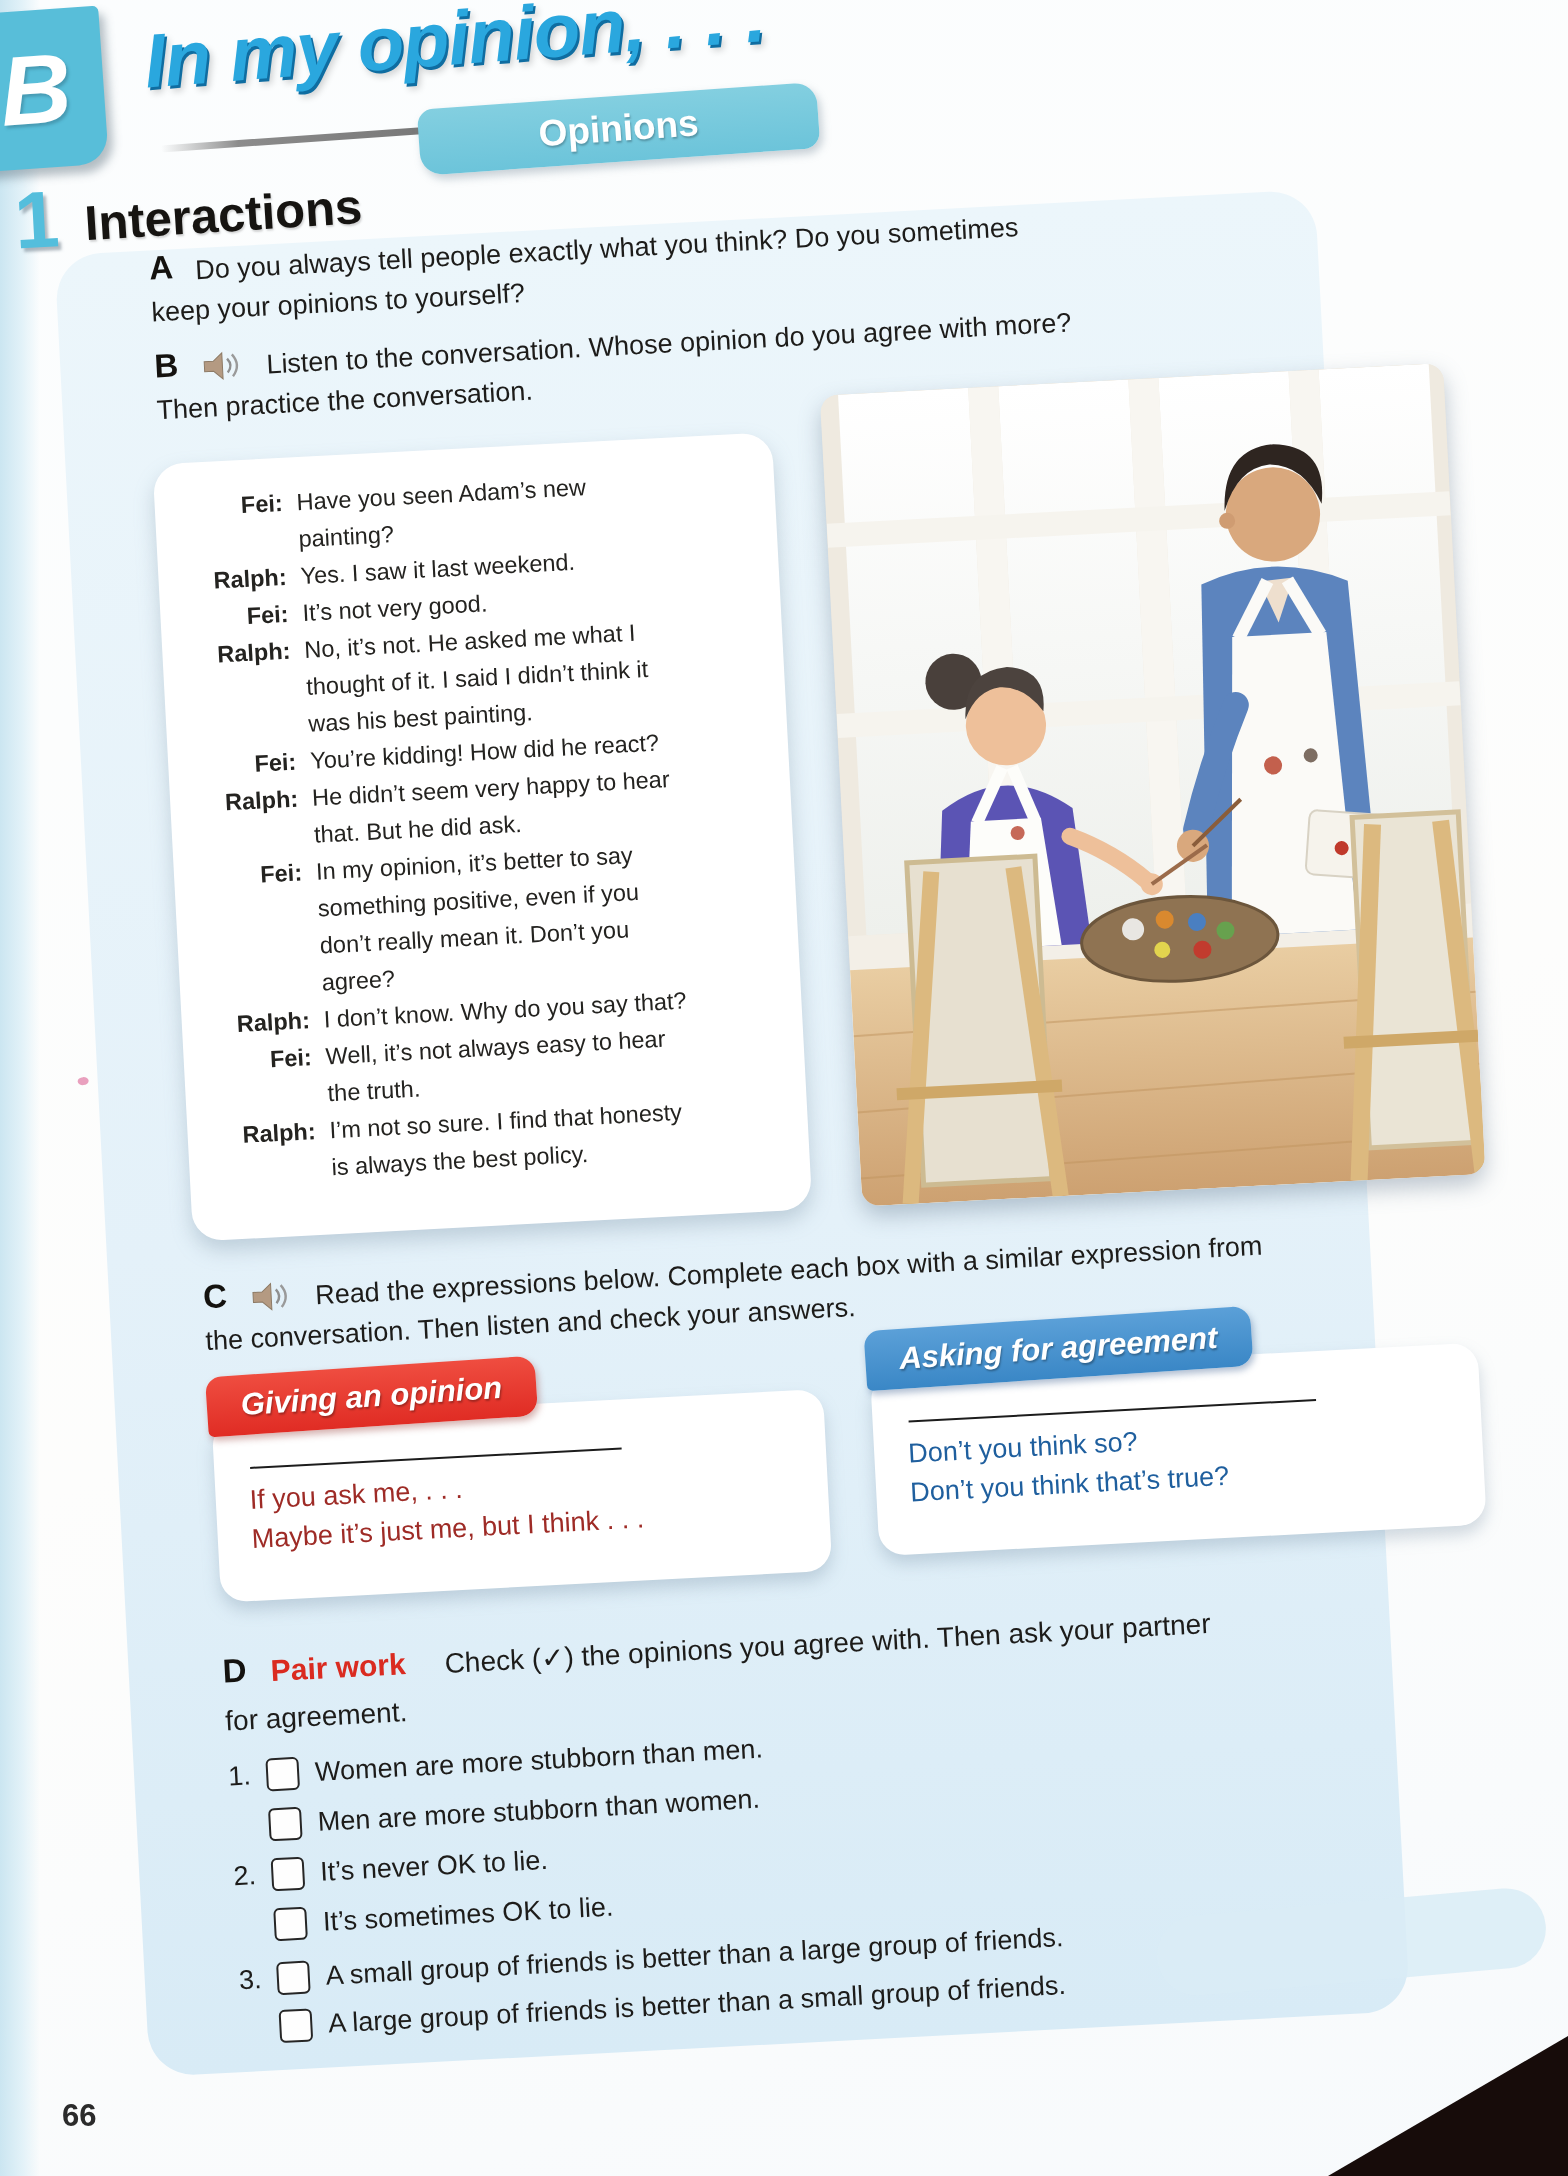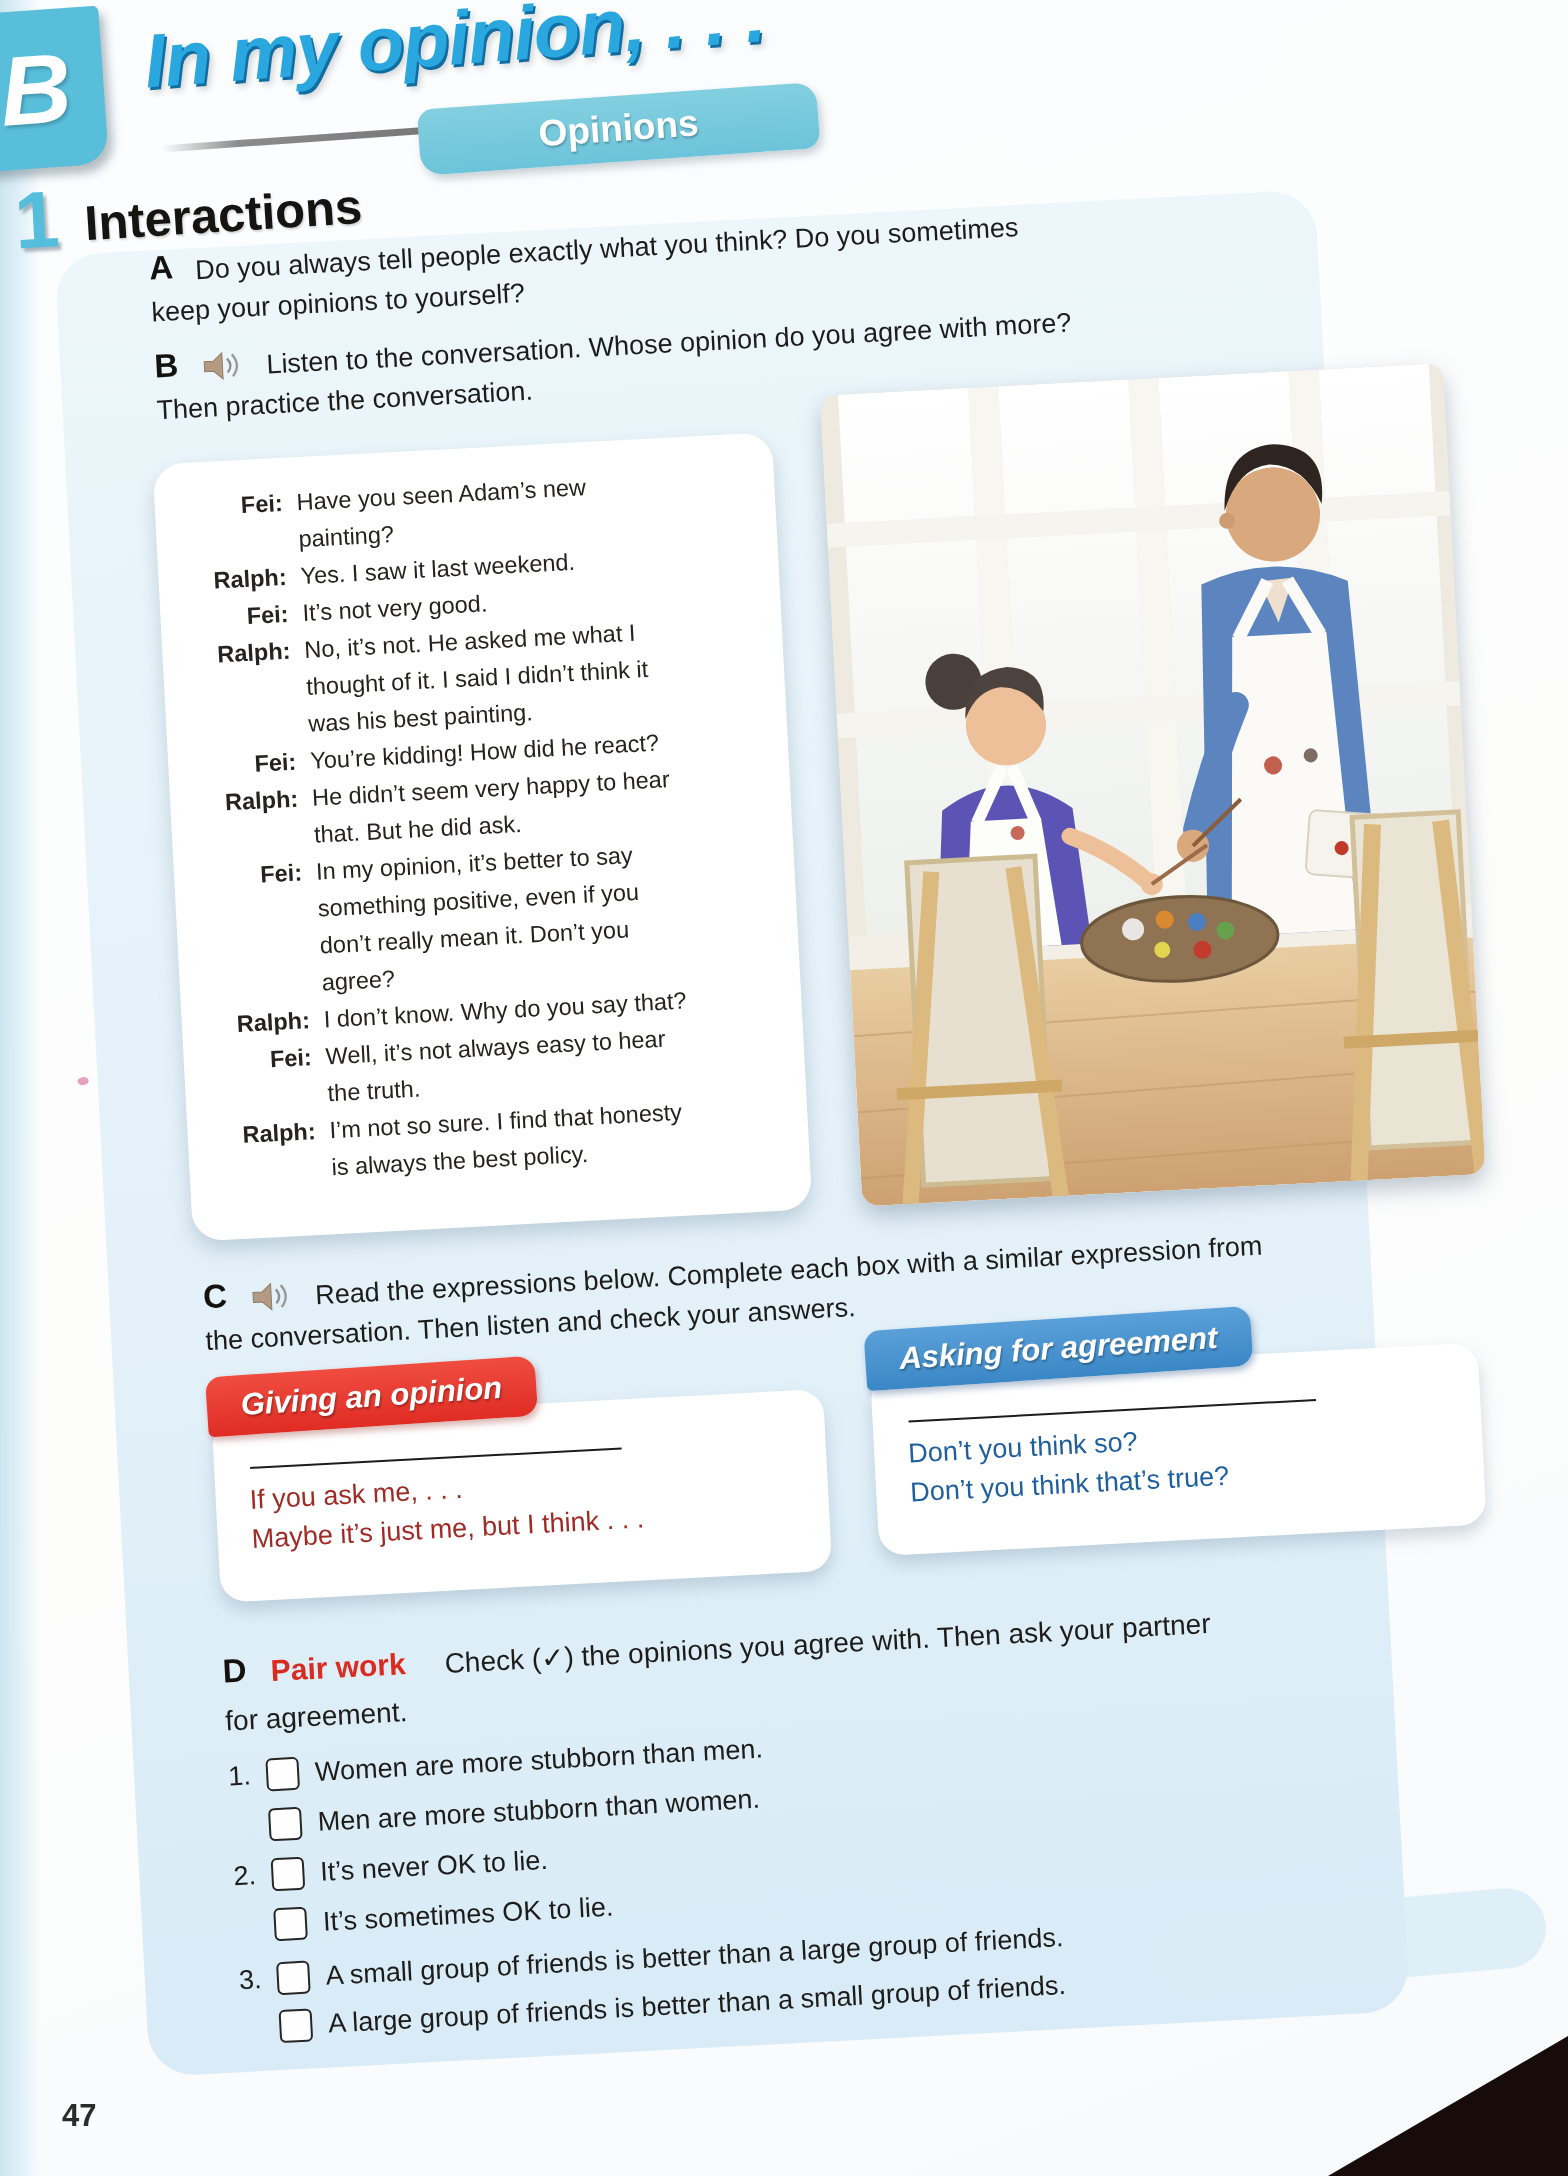--- a/index.html
+++ b/index.html
@@ -347,15 +347,15 @@
     <div class="opt" style="top:2002px;">
       <span class="num"></span>
       <span class="cb"></span>
       <span class="otext">A large group of friends is better than a small group of friends.</span>
     </div>
 
     <div class="speck"></div>
     <div class="ghost-smudge"></div>
   </div>
 
-  <div class="page-number">47</div>
+  <div class="page-number">66</div>
   <div class="corner-wedge"></div>
 </div>
 
 </body></html>

